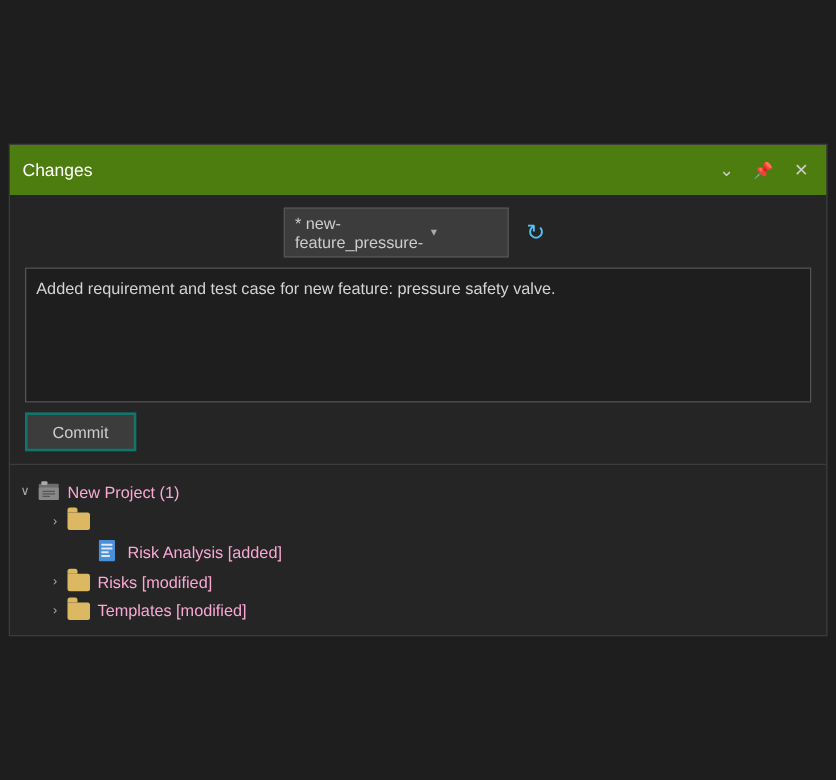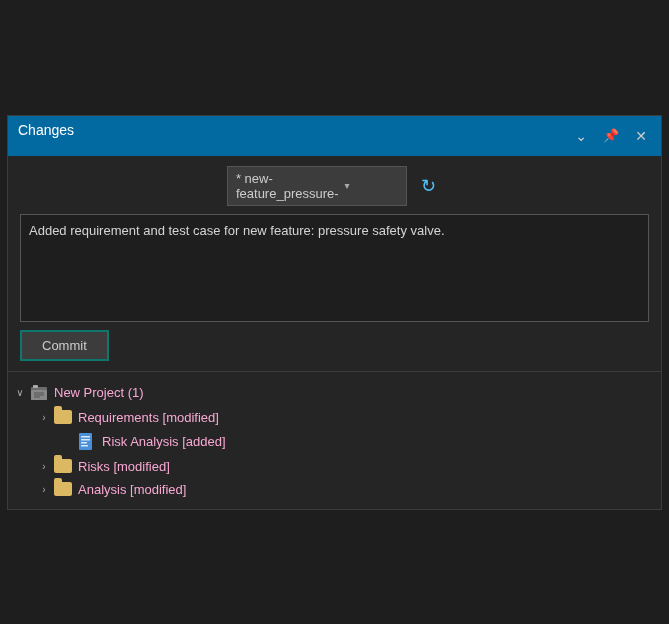--- a/index.html
+++ b/index.html
@@ -20,22 +20,23 @@
 
     .window {
       width: 655px;
       background: #252526;
       border: 1px solid #3c3c3c;
       display: flex;
       flex-direction: column;
     }
 
     .title-bar {
-      background: #0369a1;
-      display: flex;
+      background: #4d7c0f;
+      display: flex;
+      align-items: center;
       padding: 6px 10px;
       height: 40px;
     }
 
     .title-bar-title {
       color: #ffffff;
       font-size: 14px;
       font-weight: 400;
       flex: 1;
     }
@@ -264,21 +265,20 @@
         </svg>
       </span>
       <span class="item-label">New Project (1)</span>
     </div>
 
     <div class="tree-item child-item">
       <span class="expand-icon" style="color:#aaa; font-size:10px;">›</span>
       <span class="item-icon">
         <div class="folder-icon"></div>
       </span>
-      <span class="item-label">Requirements [modified]</span>
     </div>
 
     <div class="tree-item grandchild-item">
       <span class="expand-icon" style="width:16px;"></span>
       <span class="item-icon">
         <svg width="16" height="18" viewBox="0 0 16 18" fill="none" xmlns="http://www.w3.org/2000/svg">
           <rect x="0" y="0" width="13" height="17" rx="1" fill="#4a90d9"></rect>
           <rect x="2" y="3" width="9" height="1.5" rx="0.5" fill="white" opacity="0.8"></rect>
           <rect x="2" y="6" width="9" height="1.5" rx="0.5" fill="white" opacity="0.8"></rect>
           <rect x="2" y="9" width="6" height="1.5" rx="0.5" fill="white" opacity="0.8"></rect>
@@ -294,16 +294,16 @@
         <div class="folder-icon"></div>
       </span>
       <span class="item-label">Risks [modified]</span>
     </div>
 
     <div class="tree-item child-item">
       <span class="expand-icon" style="color:#aaa; font-size:10px;">›</span>
       <span class="item-icon">
         <div class="folder-icon"></div>
       </span>
-      <span class="item-label">Analysis [modified]</span>
+      <span class="item-label">Templates [modified]</span>
     </div>
   </div>
 </div>
 
 </body></html>

